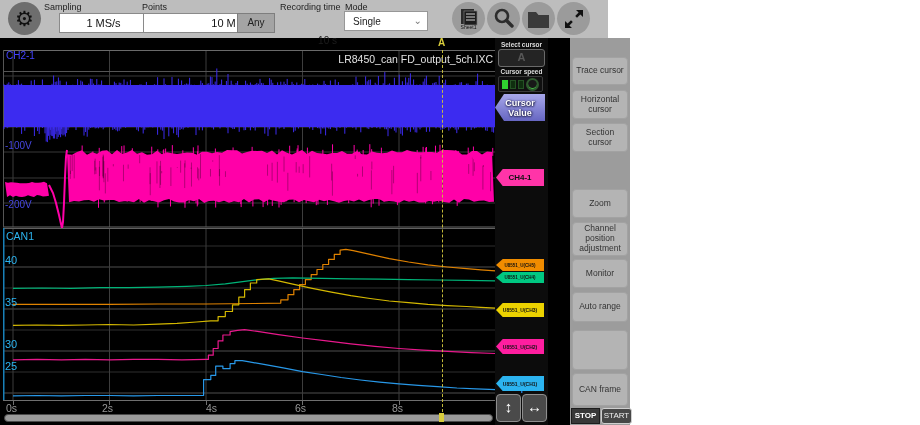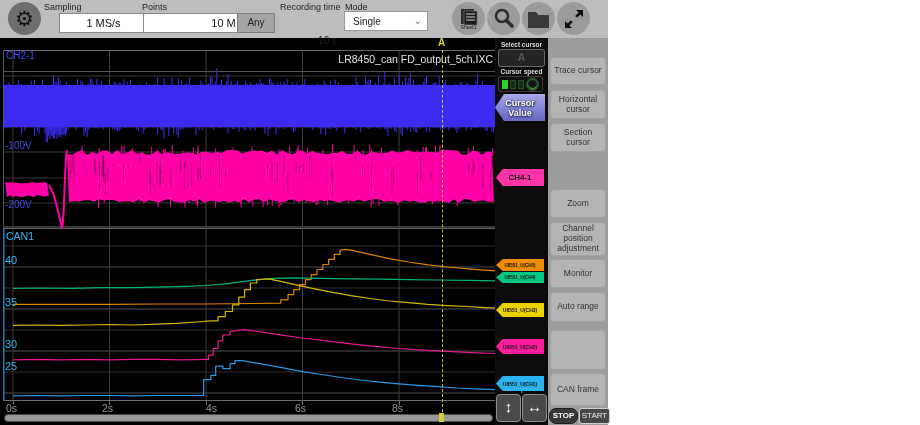--- a/index.html
+++ b/index.html
@@ -67,26 +67,26 @@
                     display:flex;flex-direction:column;align-items:center;justify-content:center;}
   #cursor-value-btn div{font-size:9px;font-weight:bold;color:#fff;line-height:10px;
                         text-shadow:0 1px 2px #202048,1px 0 2px #202048;}
   .tag{position:absolute;left:496px;width:48px;clip-path:polygon(0 50%,14% 0,100% 0,100% 100%,14% 100%);
        display:flex;align-items:center;justify-content:center;font-weight:bold;color:#111;white-space:nowrap;}
   #snap-label{position:absolute;left:504px;top:383px;font-size:9px;font-weight:bold;color:#2f80d8;z-index:1;}
   .pan-btn{position:absolute;top:394px;width:23px;height:26px;background:#4a4a4a;border:1px solid #8e8e8e;
            border-radius:4px;color:#fff;font-size:15px;font-weight:bold;text-align:center;line-height:24px;}
 
   
-  #sidebar{position:absolute;left:548px;top:38px;width:60px;height:387px;background:#9c9c9c;}
+  #sidebar{position:absolute;left:570px;top:38px;width:60px;height:387px;background:#9c9c9c;}
   .sb-btn{position:absolute;left:2px;width:56px;background:#b4b4b4;border:1px solid #a2a2a2;border-radius:4px;
           display:flex;align-items:center;justify-content:center;text-align:center;
           font-size:8.5px;color:#333;line-height:1.15;box-sizing:border-box;}
   #stop-btn{position:absolute;left:1px;top:370px;width:27px;height:14px;background:#383838;border:1px solid #1c1c1c;
-            border-radius:7px;color:#fff;font-size:8px;font-weight:bold;text-align:center;line-height:13px;}
+            border-radius:0;color:#fff;font-size:8px;font-weight:bold;text-align:center;line-height:13px;}
   #start-btn{position:absolute;left:31px;top:370px;width:29px;height:14px;background:#474747;border:1px solid #cfcfcf;
              border-radius:3px;color:#efefef;font-size:8px;text-align:center;line-height:13px;}
 </style>
 </head>
 <body>
 
 <div id="stage">
   <div id="window">
 
     <div id="toolbar">

